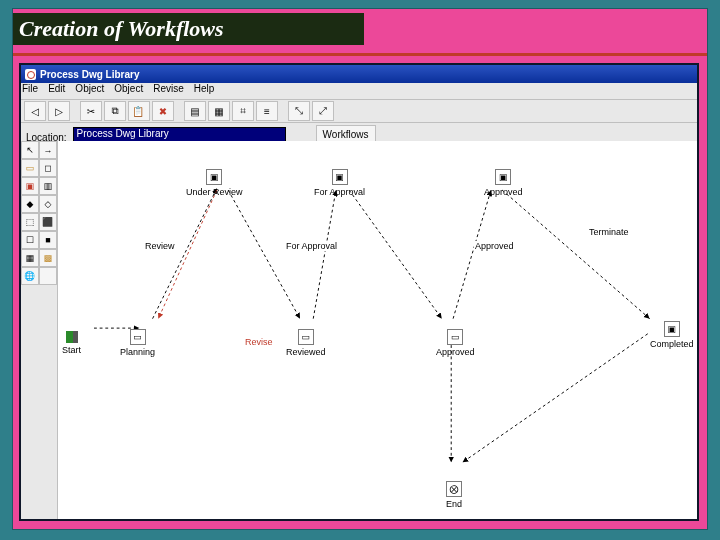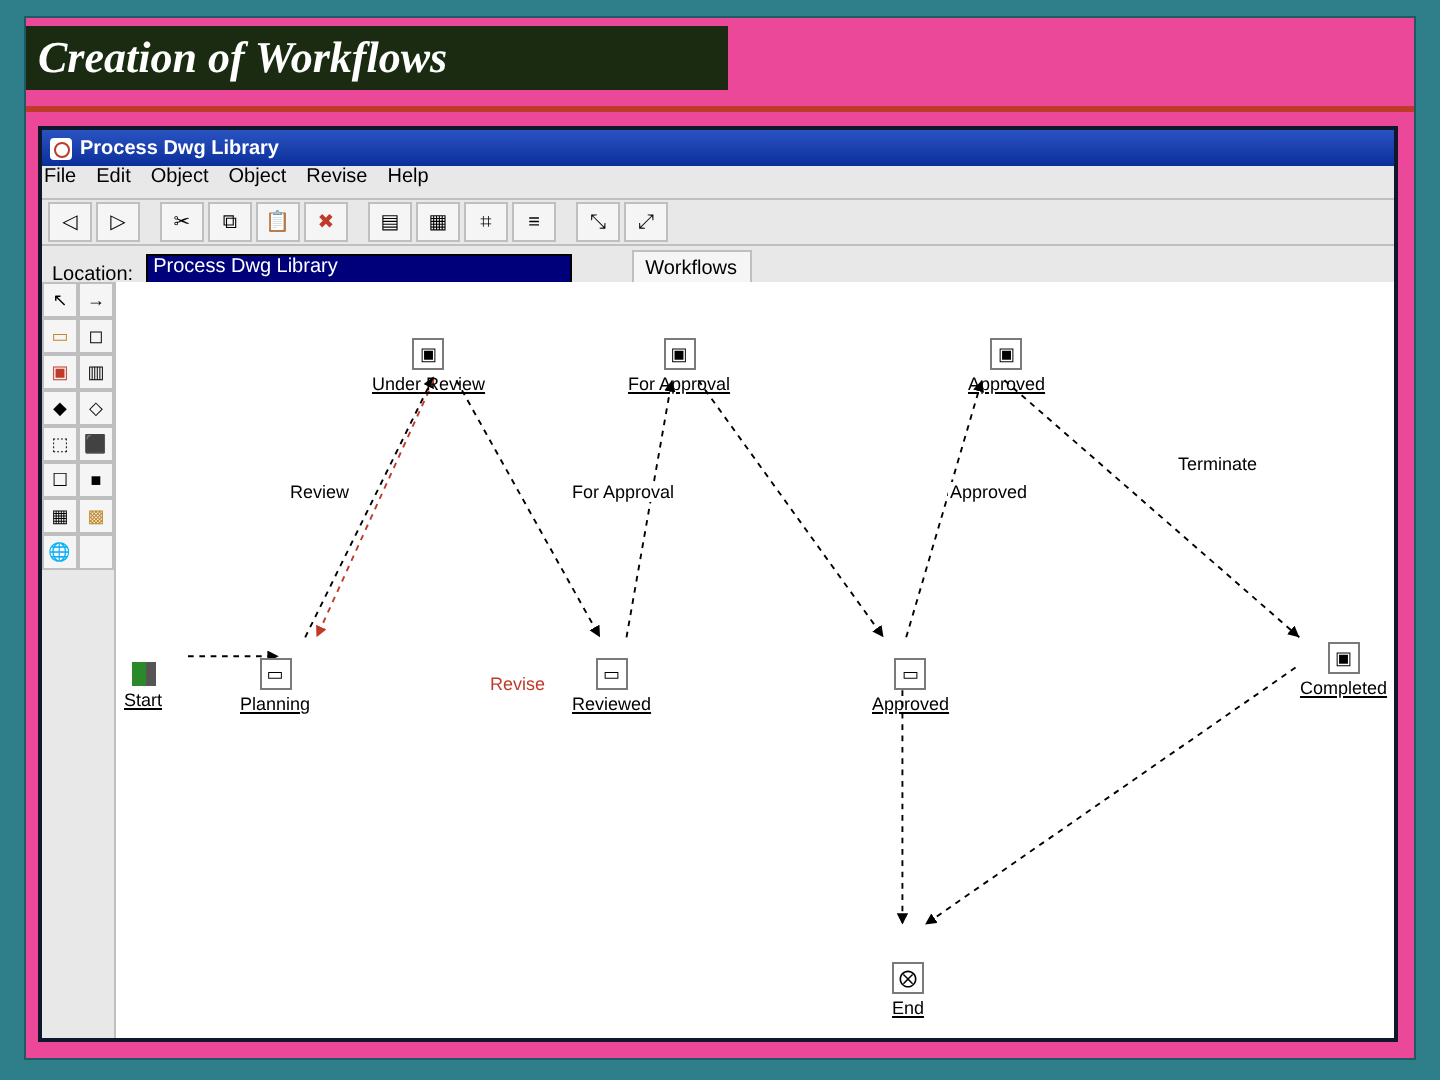--- a/index.html
+++ b/index.html
@@ -18,21 +18,21 @@
   .tsep{width:6px}
   .locbar{height:20px;background:#e8e8e8;border-bottom:1px solid #bfbfbf;display:flex;align-items:flex-end;gap:6px;padding:0 5px}
   .locfield{width:205px;height:14px;border:1px solid #000;background:#00007a;color:#fff;padding:0 3px;font-size:10px;white-space:nowrap;overflow:hidden}
   .propbtn{height:16px;border:1px solid #bfbfbf;background:#f5f5f5;padding:0 6px;display:flex;align-items:center}
   .body{position:absolute;left:0;right:0;top:76px;bottom:0;display:flex}
   .palette{width:36px;background:#e8e8e8;border-right:1px solid #bfbfbf;display:grid;grid-template-columns:18px 18px;grid-auto-rows:18px;gap:0;align-content:start}
   .pbtn{border:1px solid #bfbfbf;background:#f5f5f5;display:flex;align-items:center;justify-content:center;font-size:9px}
   .canvas{flex:1;background:#fff;position:relative;overflow:hidden}
   .node{position:absolute;text-align:center;font-size:9px}
   .node .ic{width:14px;height:14px;border:1px solid #7a7a7a;background:#fff;margin:0 auto 2px;display:flex;align-items:center;justify-content:center}
-  .node .lbl{white-space:nowrap;text-decoration:underline}
+  .node .lbl{white-space:nowrap;}
   .flag{width:12px;height:12px;display:inline-block}
   .flag.green{background:linear-gradient(90deg,#2a8a2a 60%,#555 60%)}
   svg.edges{position:absolute;left:0;top:0;width:100%;height:100%;pointer-events:none}
   .arrow{fill:none;stroke:#000;stroke-width:1;stroke-dasharray:3 3}
   .arrow.red{stroke:#c03a2a}
   .elabel{position:absolute;font-size:9px;background:#fff;padding:0 1px}
 </style>
 </head>
 <body>
 

